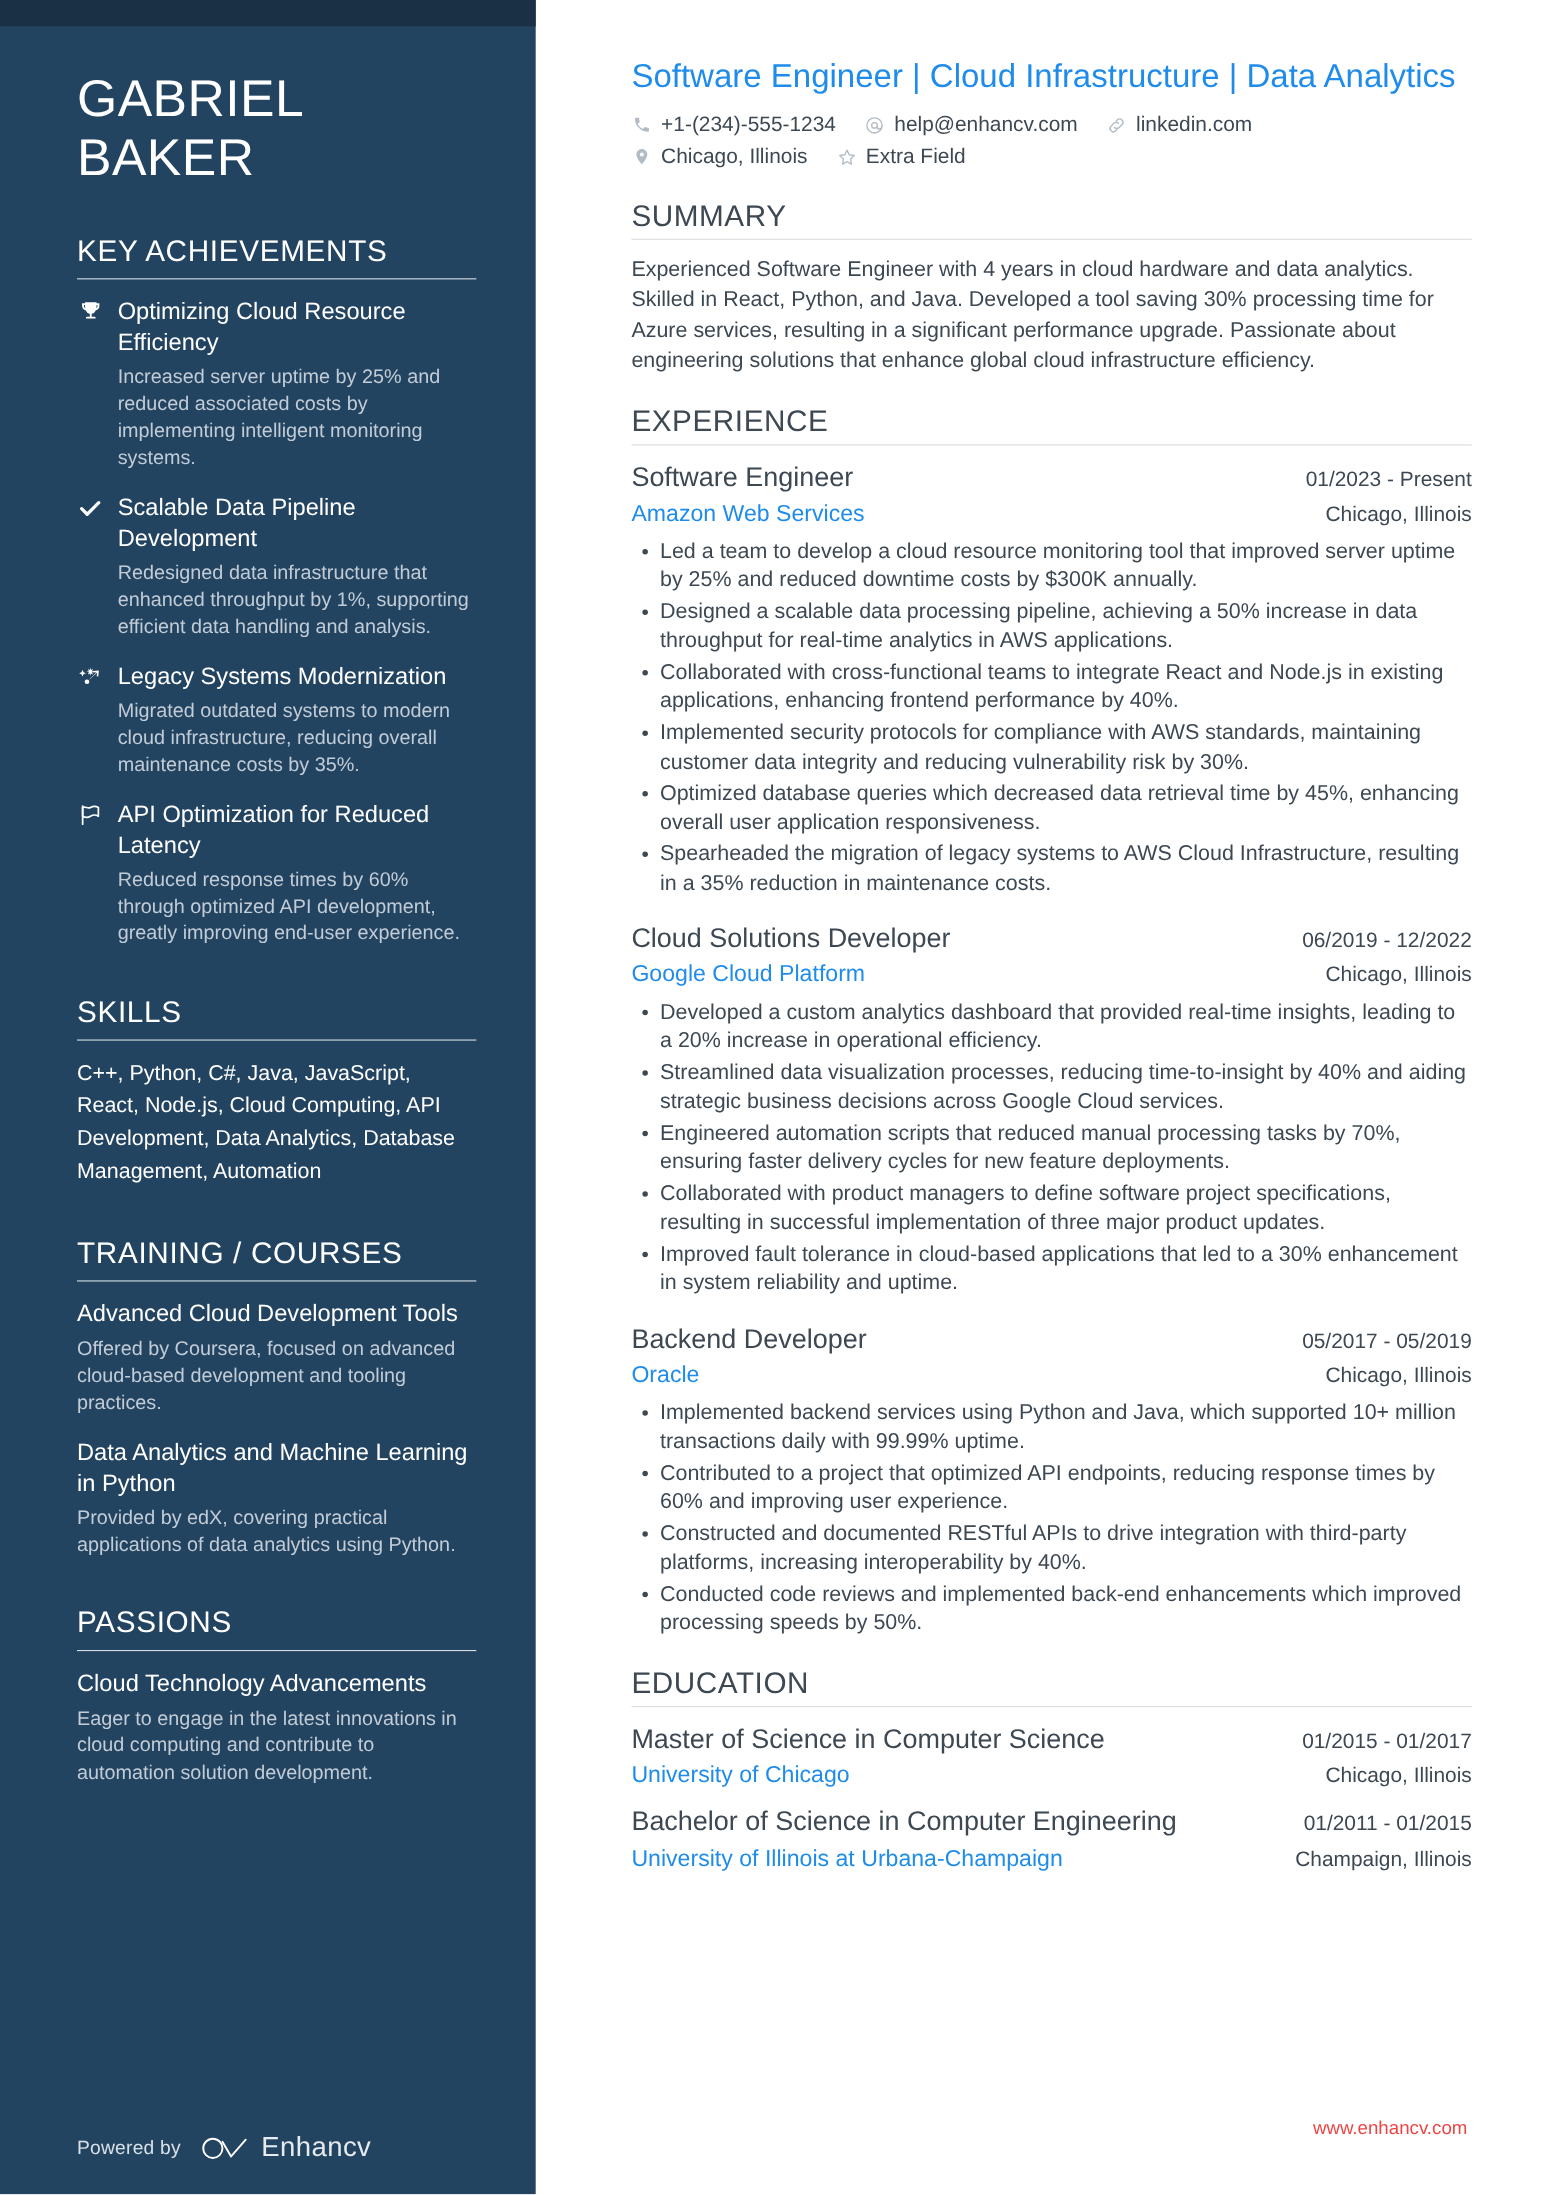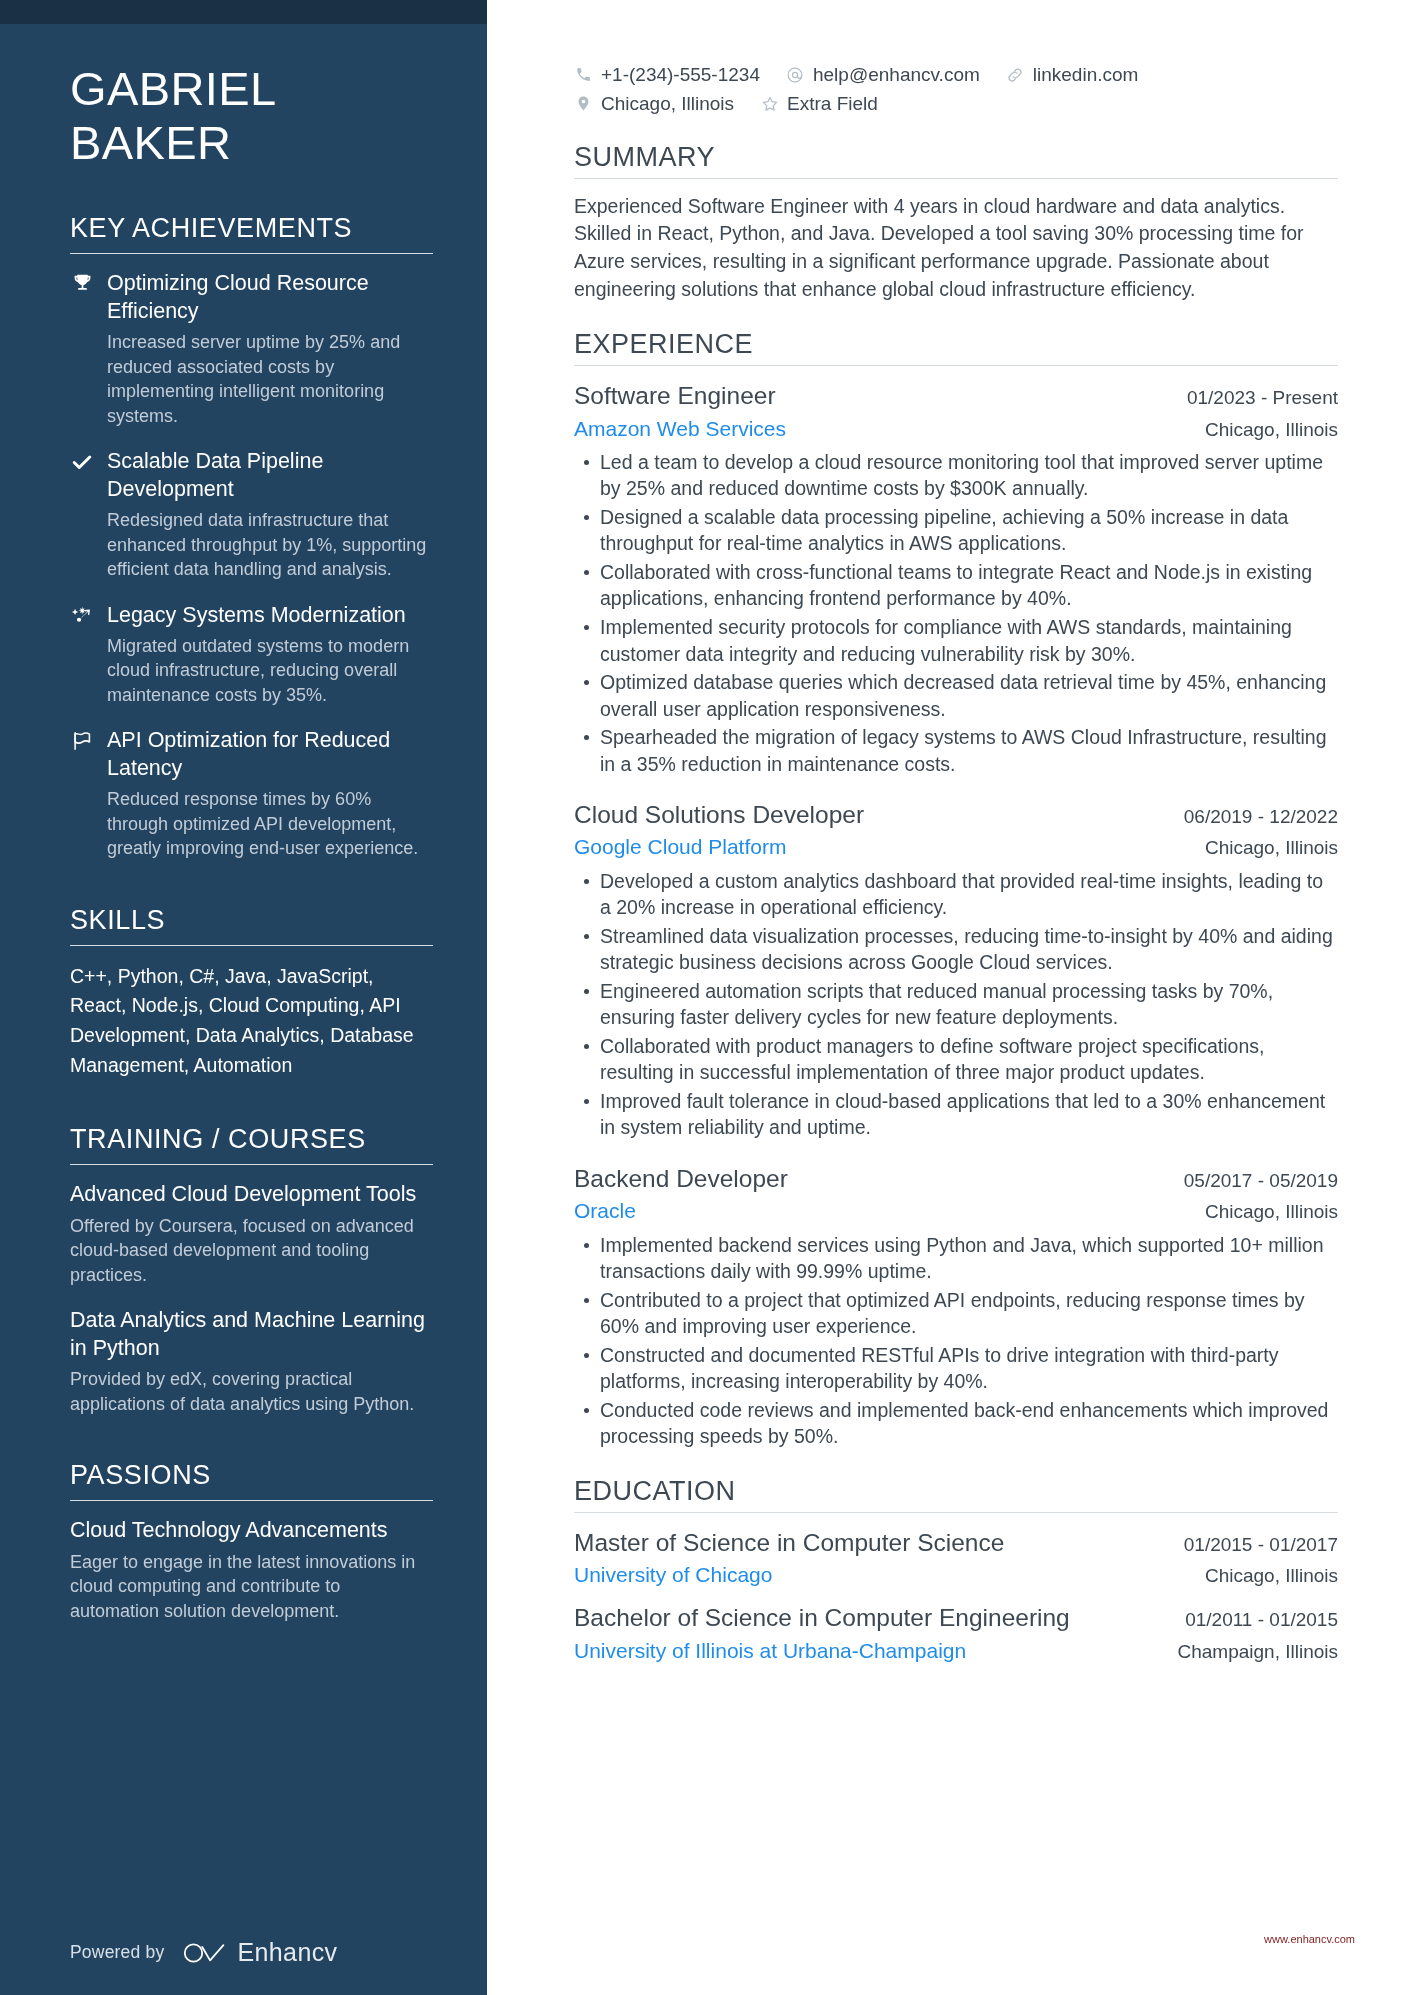--- a/index.html
+++ b/index.html
@@ -260,24 +260,24 @@
     width: 5px; height: 5px;
     border-radius: 50%;
     background: #3d4852;
   }
 
   .edu-entry { margin-bottom: 14px; }
   .edu-entry:last-child { margin-bottom: 0; }
 
   .site-url {
     position: absolute;
-    right: 55px;
+    right: 76px;
     bottom: 50px;
-    font-size: 11px;
-    color: #7f1d1d;
+    font-size: 17px;
+    color: #ef4444;
   }
 </style>
 </head>
 <body>
 
 <div class="page">
 
   <aside class="sidebar">
     <div class="sidebar-topbar"></div>
 
@@ -379,20 +379,21 @@
           <circle cx="12.5" cy="14" r="9.5"></circle>
           <path d="M22 7.5 L30.5 22 L45 5.5"></path>
         </svg>
         <span class="powered-word">Enhancv</span>
       </span>
     </div>
   </aside>
 
   <main class="main">
 
+    <h2 class="job-title">Software Engineer | Cloud Infrastructure | Data Analytics</h2>
 
     <div class="contact-rows">
       <div class="contact-row">
 
         <span class="contact-item">
           <span class="contact-ico">
             <svg width="17" height="17" viewBox="0 0 24 24" fill="#b3bcc5">
               <path d="M6.6 10.8a15.1 15.1 0 0 0 6.6 6.6l2.2-2.2c.3-.3.7-.4 1-.2 1.2.4 2.4.6 3.7.6.6 0 1 .4 1 1V20c0 .6-.4 1-1 1-9.4 0-17-7.6-17-17 0-.6.4-1 1-1h3.5c.6 0 1 .4 1 1 0 1.3.2 2.5.6 3.7.1.3 0 .7-.2 1l-2.4 2.1z"></path>
             </svg>
           </span>

